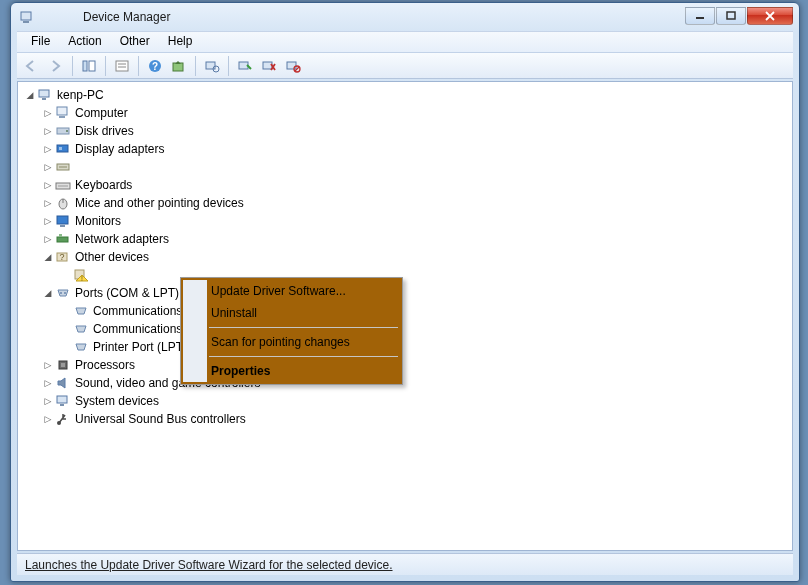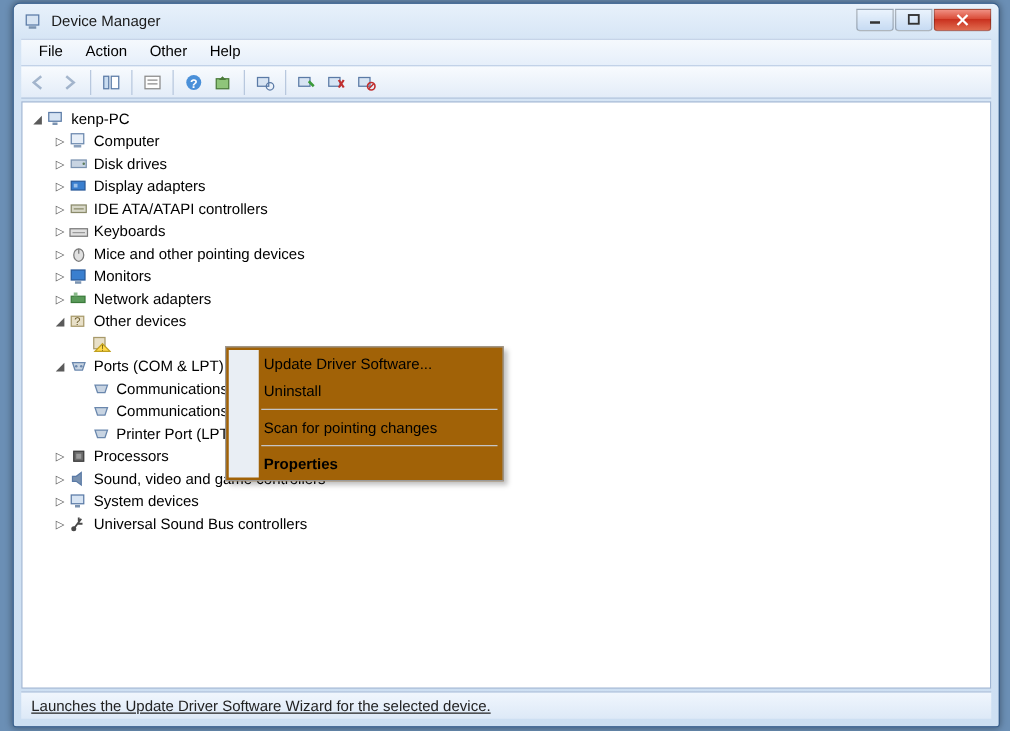--- a/index.html
+++ b/index.html
@@ -23,20 +23,21 @@
     display: flex;
     flex-direction: column;
   }
   .titlebar {
     height: 28px;
     display: flex;
     align-items: center;
     padding: 0 4px 0 8px;
     color: #1a1a1a;
     font-size: 12px;
+    gap: 42px;
   }
   .titlebar .ticon {
     width: 16px; height: 16px;
     margin-right: 6px;
     display: inline-flex;
     align-items: center;
     justify-content: center;
   }
   .titlebar .spacer { flex: 1; }
   .win-controls { display: flex; gap: 1px; margin-right: 2px; margin-top:-2px;}
@@ -336,21 +337,20 @@
       </div>
 
       <div class="node indent1">
         <span class="exp">▷</span>
         <span class="nicon">
             <svg width="16" height="16">
               <rect x="2" y="5" width="12" height="6" fill="#d8d8c8" stroke="#8a8a6a"></rect>
               <line x1="4" y1="8" x2="12" y2="8" stroke="#8a8a6a"></line>
             </svg>
           </span>
-        <span class="label">IDE ATA/ATAPI controllers</span>
       </div>
 
       <div class="node indent1">
         <span class="exp">▷</span>
         <span class="nicon">
             <svg width="16" height="16">
               <rect x="1" y="6" width="14" height="6" fill="#e0e0e0" stroke="#7a7a7a"></rect>
               <line x1="3" y1="9" x2="13" y2="9" stroke="#9a9a9a"></line>
             </svg>
           </span>

